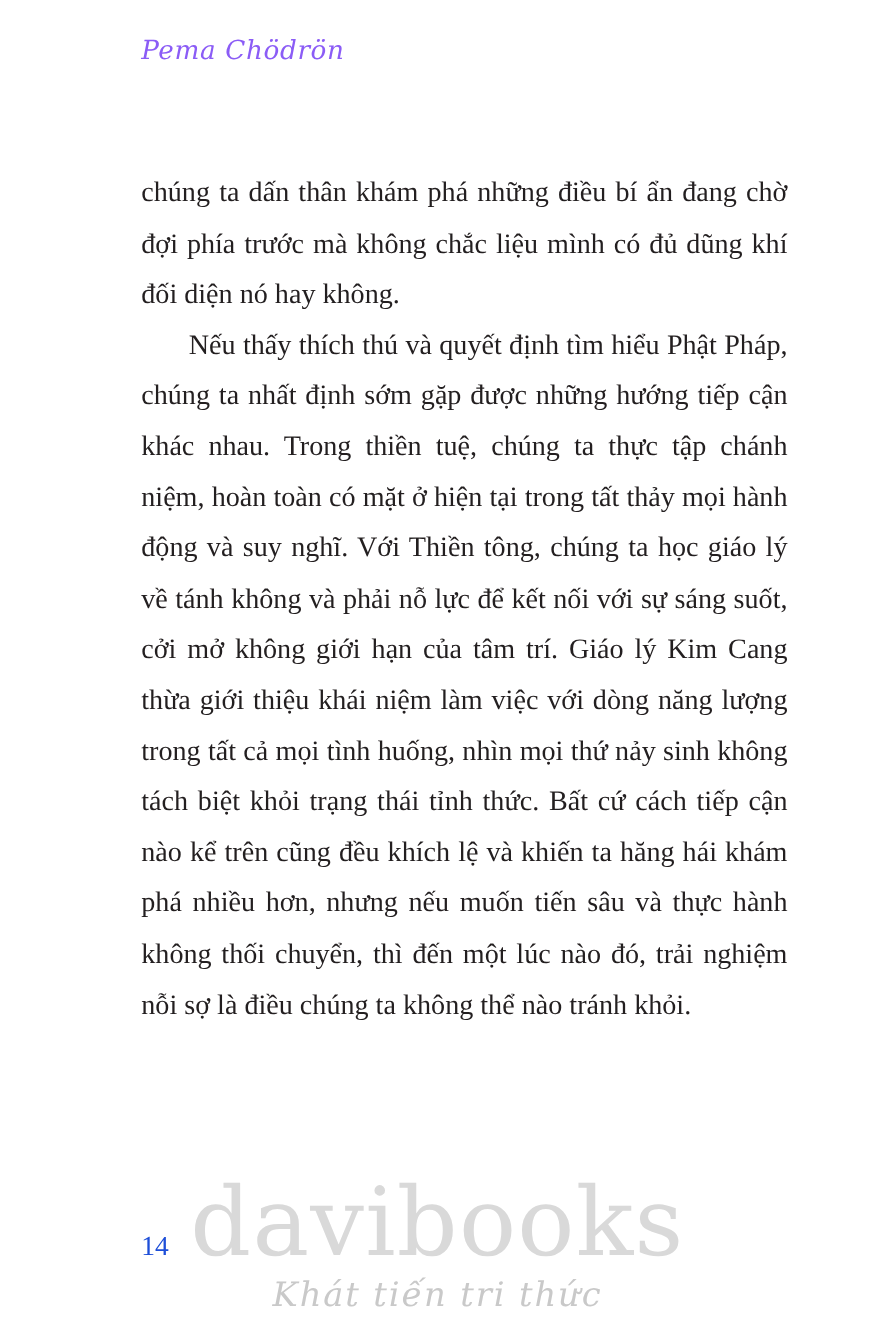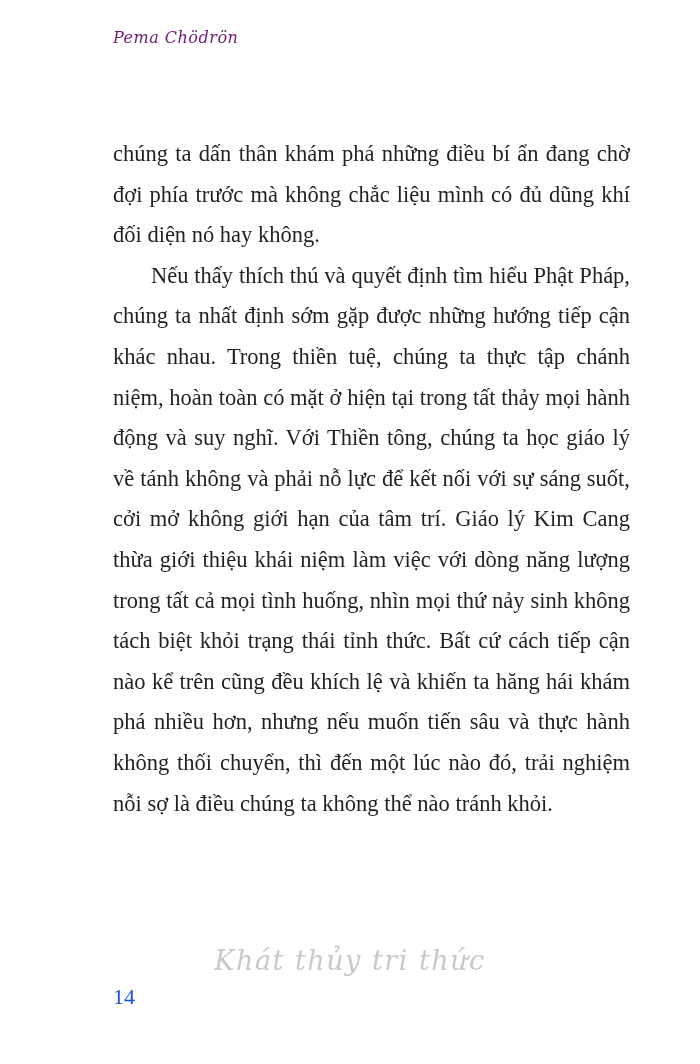--- a/index.html
+++ b/index.html
@@ -23,23 +23,23 @@
     box-sizing: border-box;
   }
 
   
   .running-head {
     position: absolute;
     top: 28px;
     left: 113px;
     font-family: "DejaVu Serif", serif;
     font-style: italic;
-    font-size: 16px;
+    font-size: 21px;
     letter-spacing: 0.5px;
-    color: #701a75;
+    color: #8b5cf6;
     white-space: nowrap;
   }
 
   
   .body-text {
     position: absolute;
     top: 86px;
     left: 113px;
     width: 517px;
     margin-top: 48px;
@@ -106,16 +106,17 @@
   <div class="running-head">Pema Chödrön</div>
 
   <div class="body-text">
     <p>chúng ta dấn thân khám phá những điều bí ẩn đang chờ đợi phía trước mà không chắc liệu mình có đủ dũng khí đối diện nó hay không.</p>
     <p class="indent">Nếu thấy thích thú và quyết định tìm hiểu Phật Pháp, chúng ta nhất định sớm gặp được những hướng tiếp cận khác nhau. Trong thiền tuệ, chúng ta thực tập chánh niệm, hoàn toàn có mặt ở hiện tại trong tất thảy mọi hành động và suy nghĩ. Với Thiền tông, chúng ta học giáo lý về tánh không và phải nỗ lực để kết nối với sự sáng suốt, cởi mở không giới hạn của tâm trí. Giáo lý Kim Cang thừa giới thiệu khái niệm làm việc với dòng năng lượng trong tất cả mọi tình huống, nhìn mọi thứ nảy sinh không tách biệt khỏi trạng thái tỉnh thức. Bất cứ cách tiếp cận nào kể trên cũng đều khích lệ và khiến ta hăng hái khám phá nhiều hơn, nhưng nếu muốn tiến sâu và thực hành không thối chuyển, thì đến một lúc nào đó, trải nghiệm nỗi sợ là điều chúng ta không thể nào tránh khỏi.</p>
   </div>
 
   <div class="folio">14</div>
 
   <div class="watermark">
-    <div class="wm-sub">Khát thủy tri thức</div>
+    <div class="wm-main">davibooks</div>
+    <div class="wm-sub">Khát tiến tri thức</div>
   </div>
 
 </div>
 
 </body></html>

